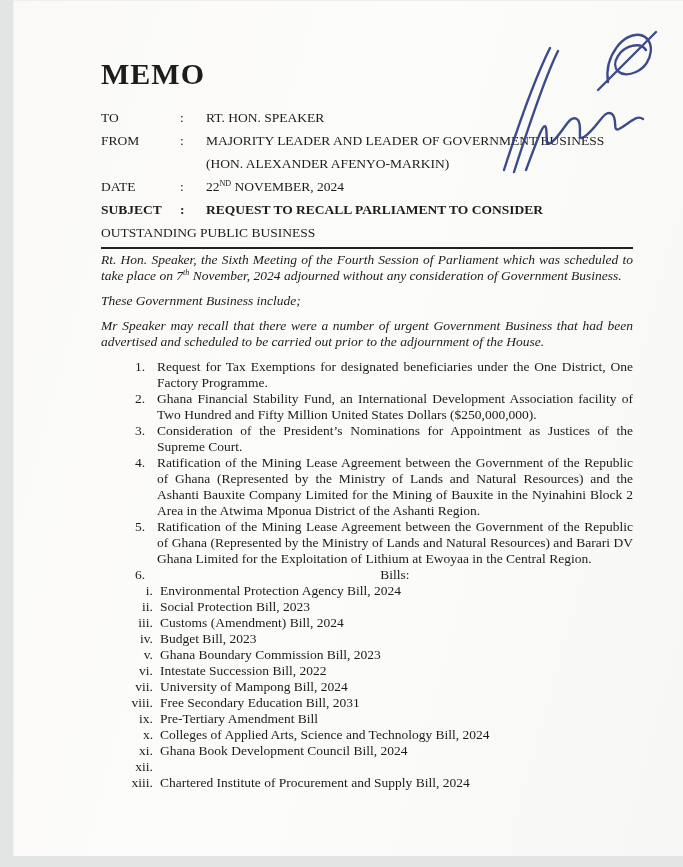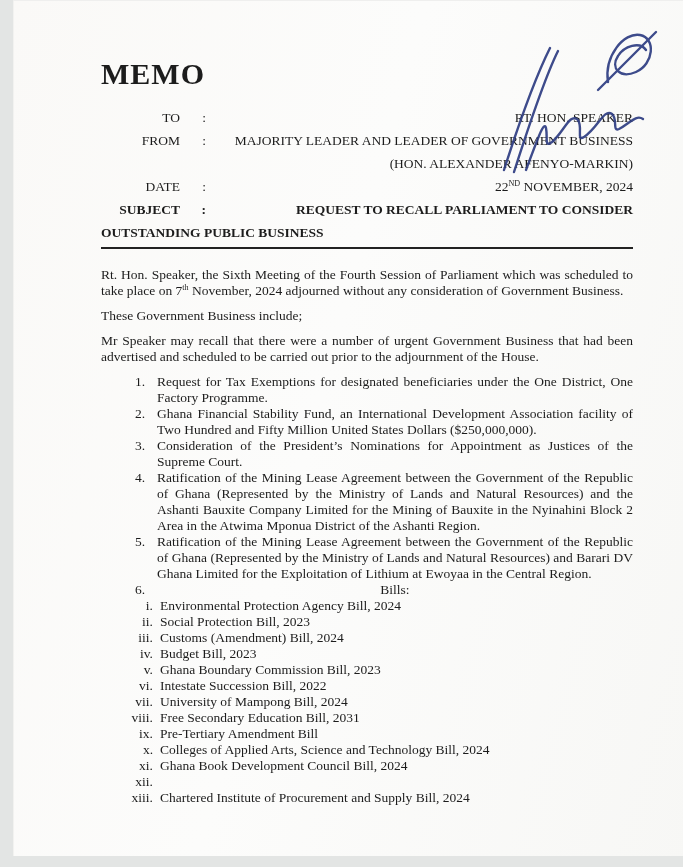--- a/index.html
+++ b/index.html
@@ -16,28 +16,28 @@
     padding-left:19px;
   }
   .content{
     position:absolute;top:58px;left:88px;width:532px;
     font-size:13.5px;line-height:16px;
   }
   .memo-title{
     font-size:30px;font-weight:bold;letter-spacing:1px;
     margin:0 0 16px 0;line-height:32px;
   }
-  .hdr-row{display:grid;grid-template-columns:79px 26px 1fr;line-height:23px;text-align:right;}
+  .hdr-row{display:grid;grid-template-columns:79px 26px 1fr;line-height:23px;}
   .hdr-label{}
   .bold{font-weight:bold;}
   .subject-line2{
-    font-weight:bold;line-height:23px;
-    border-bottom:2px solid #222;padding-bottom:3px;margin-bottom:18px;
+    font-weight:normal;line-height:23px;
+    border-bottom:2px solid #222;padding-bottom:3px;margin-bottom:3px;
   }
-  p.body-par{margin:0 0 9px 0;text-align:justify;}
+  p.body-par{margin:0 0 9px 0;text-align:justify;font-style:italic;}
   .intro{margin:0 0 10px 0;}
   sup{font-size:60%;line-height:0;vertical-align:super;margin-top:8px;}
   .num-item{display:flex;}
   .num-cell{flex:none;width:22px;margin-left:34px;}
   .num-text{flex:1;text-align:justify;}
   .rom-item{display:flex;}
   .rom-cell{flex:none;width:52px;text-align:right;}
   .rom-text{margin-left:7px;}
   .signature{
     position:absolute;left:473px;top:20px;width:180px;height:162px;

